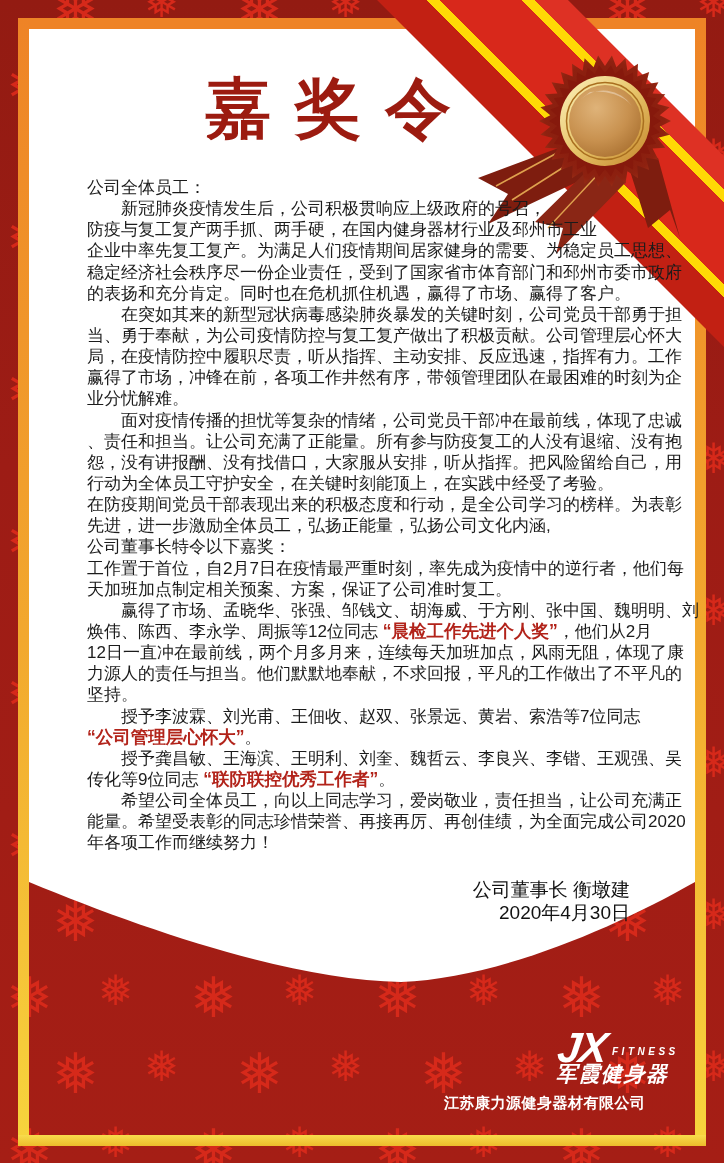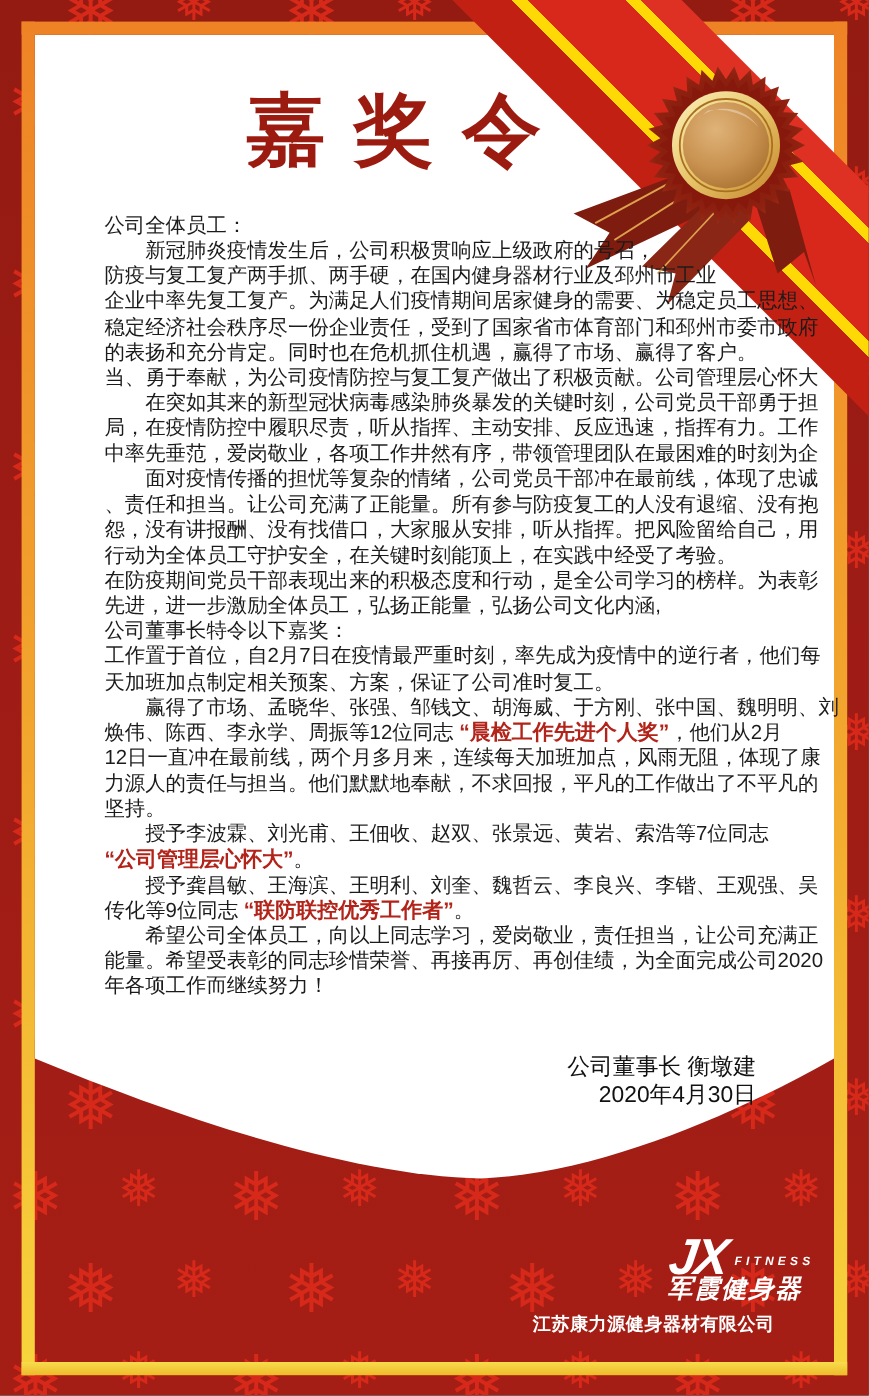--- a/index.html
+++ b/index.html
@@ -238,24 +238,25 @@
 
   <div class="title">嘉奖令</div>
 
   <div class="doc">
       <div class="line"><span>公司全体员工：</span></div>
       <div class="line indent"><span>新冠肺炎疫情发生后，公司积极贯响应上级政府的号召，</span></div>
       <div class="line"><span>防疫与复工复产两手抓、两手硬，在国内健身器材行业及邳州市工业</span></div>
       <div class="line"><span>企业中率先复工复产。为满足人们疫情期间居家健身的需要、为稳定员工思想、</span></div>
       <div class="line"><span>稳定经济社会秩序尽一份企业责任，受到了国家省市体育部门和邳州市委市政府</span></div>
       <div class="line"><span>的表扬和充分肯定。同时也在危机抓住机遇，赢得了市场、赢得了客户。</span></div>
+      <div class="line indent"><span>在突如其来的新型冠状病毒感染肺炎暴发的关键时刻，公司党员干部勇于担</span></div>
       <div class="line"><span>当、勇于奉献，为公司疫情防控与复工复产做出了积极贡献。公司管理层心怀大</span></div>
-      <div class="line indent"><span>在突如其来的新型冠状病毒感染肺炎暴发的关键时刻，公司党员干部勇于担</span></div>
       <div class="line"><span>局，在疫情防控中履职尽责，听从指挥、主动安排、反应迅速，指挥有力。工作</span></div>
-      <div class="line"><span>中率先垂范，爱岗敬业，各项工作井然有序，带领管理团队在最困难的时刻为企</span></div>
+      <div class="line"><span>赢得了市场，冲锋在前，各项工作井然有序，带领管理团队在最困难的时刻为企</span></div>
+      <div class="line"><span>业分忧解难。</span></div>
       <div class="line indent"><span>面对疫情传播的担忧等复杂的情绪，公司党员干部冲在最前线，体现了忠诚</span></div>
       <div class="line"><span>、责任和担当。让公司充满了正能量。所有参与防疫复工的人没有退缩、没有抱</span></div>
       <div class="line"><span>怨，没有讲报酬、没有找借口，大家服从安排，听从指挥。把风险留给自己，用</span></div>
       <div class="line"><span>行动为全体员工守护安全，在关键时刻能顶上，在实践中经受了考验。</span></div>
       <div class="line"><span>在防疫期间党员干部表现出来的积极态度和行动，是全公司学习的榜样。为表彰</span></div>
       <div class="line"><span>先进，进一步激励全体员工，弘扬正能量，弘扬公司文化内涵,</span></div>
       <div class="line"><span>公司董事长特令以下嘉奖：</span></div>
       <div class="line"><span>工作置于首位，自2月7日在疫情最严重时刻，率先成为疫情中的逆行者，他们每</span></div>
       <div class="line"><span>天加班加点制定相关预案、方案，保证了公司准时复工。</span></div>
       <div class="line indent"><span>赢得了市场、孟晓华、张强、邹钱文、胡海威、于方刚、张中国、魏明明、刘</span></div>

